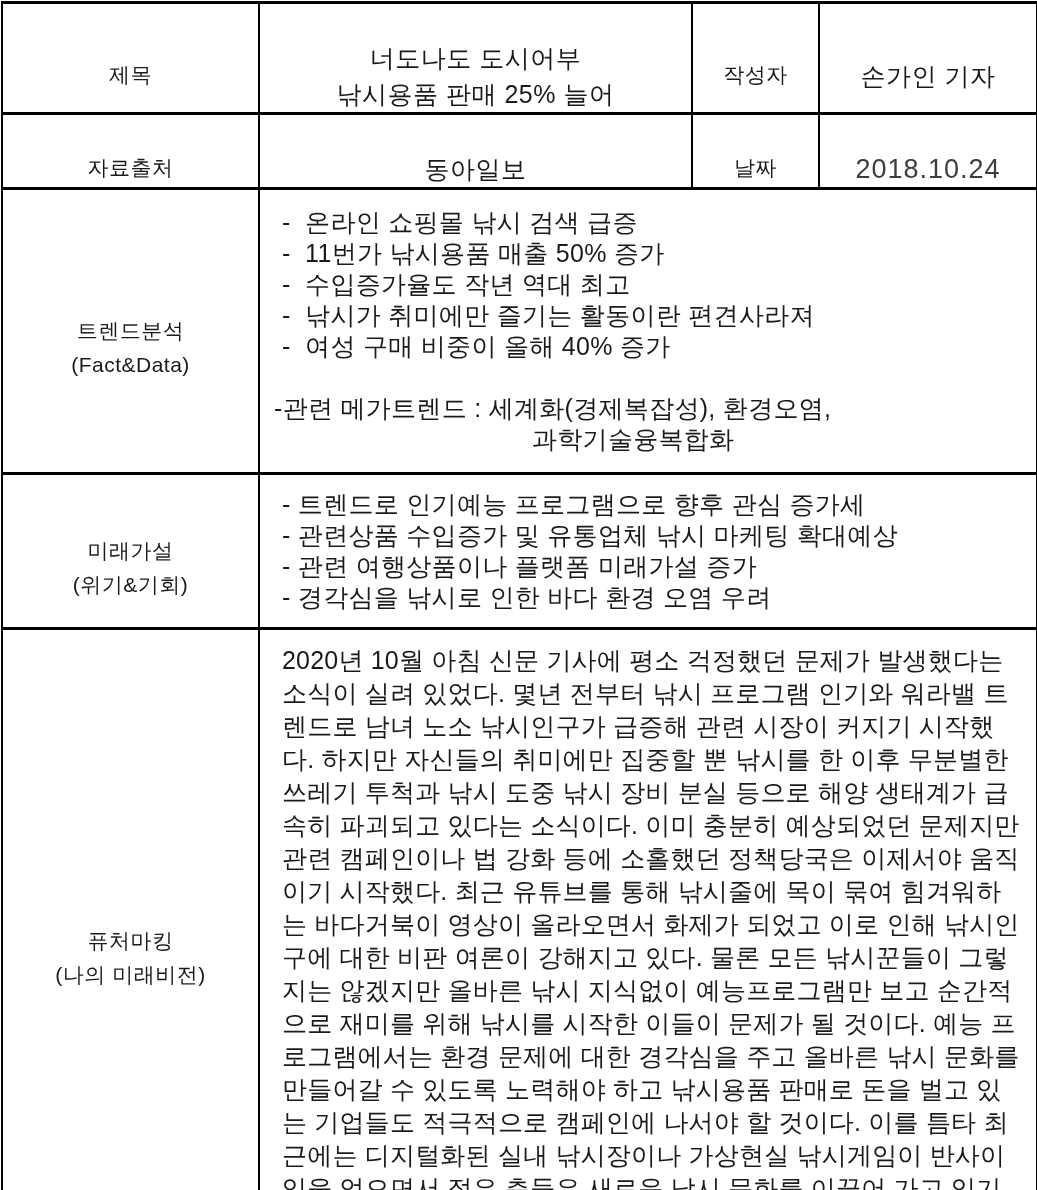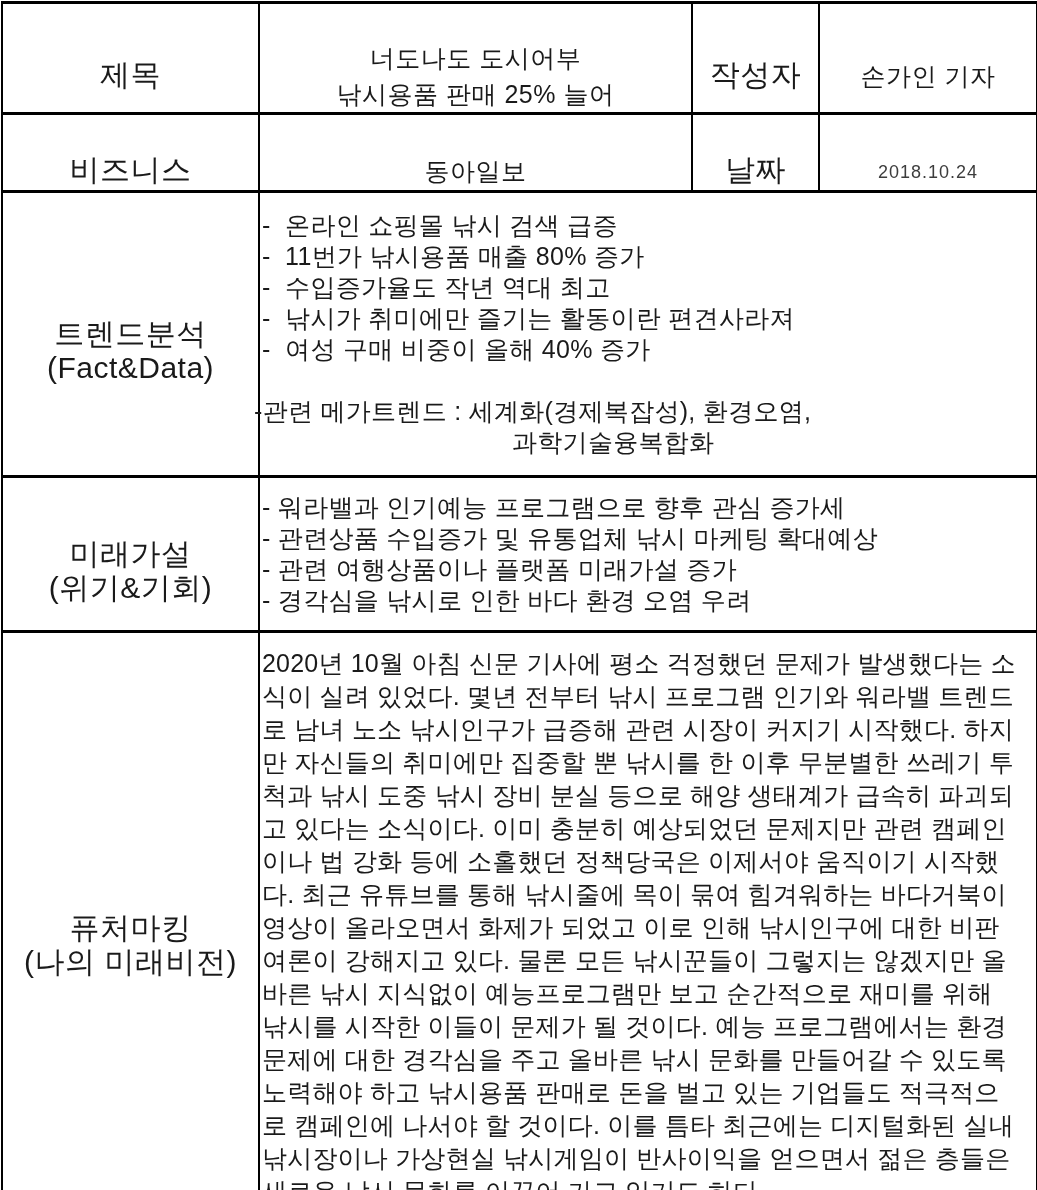--- a/index.html
+++ b/index.html
@@ -30,33 +30,33 @@
     border-bottom: 3px solid #000;
     border-left: 2px solid #000;
     border-right: 2px solid #000;
     padding: 0;
     vertical-align: middle;
     box-sizing: border-box;
   }
   .label-cell {
     text-align: center;
     white-space: pre-line;
-    font-size: 30px;
+    font-size: 21px;
     line-height: 34px;
     letter-spacing: 0.5px;
   }
   .value-center {
     text-align: center;
     white-space: pre-line;
     font-size: 25px;
     line-height: 36px;
     letter-spacing: 0.5px;
   }
   .content-cell {
-    padding: 14px 10px 14px 2px;
+    padding: 14px 10px 14px 22px;
     font-size: 25px;
   }
   .bullet-line {
     line-height: 31px;
     white-space: pre-wrap;
     letter-spacing: 0.3px;
   }
   .trend-gap {
     height: 31px;
   }
@@ -74,21 +74,21 @@
   }
   .body-paragraph {
     font-size: 25px;
     line-height: 33px;
     text-align: left;
     letter-spacing: 0.2px;
     word-break: break-all;
     padding-right: 4px;
   }
   .date-value {
-    font-size: 18px;
+    font-size: 27px;
     letter-spacing: 1px;
     color: #3d3d3d;
   }
 </style>
 </head>
 <body>
 
 <div class="page">
   <table class="sheet">
     <colgroup>
@@ -110,57 +110,57 @@
       <td class="label-cell">
         <span>작성자</span>
       </td>
       <td class="value-center">
         <span>손가인 기자</span>
       </td>
     </tr>
 
     <tr style="height:70px">
       <td class="label-cell">
-        <span>비즈니스</span>
+        <span>자료출처</span>
       </td>
       <td class="value-center">
         <span>동아일보</span>
       </td>
       <td class="label-cell">
         <span>날짜</span>
       </td>
       <td class="value-center">
         <span class="date-value">2018.10.24</span>
       </td>
     </tr>
 
     <tr style="height:285px">
       <td class="label-cell">
         <span>트렌드분석
 (Fact&amp;Data)</span>
       </td>
       <td class="content-cell" colspan="3">
         <div class="bullet-line">-  온라인 쇼핑몰 낚시 검색 급증</div>
-        <div class="bullet-line">-  11번가 낚시용품 매출 80% 증가</div>
+        <div class="bullet-line">-  11번가 낚시용품 매출 50% 증가</div>
         <div class="bullet-line">-  수입증가율도 작년 역대 최고</div>
         <div class="bullet-line">-  낚시가 취미에만 즐기는 활동이란 편견사라져</div>
         <div class="bullet-line">-  여성 구매 비중이 올해 40% 증가</div>
         <div class="trend-gap"></div>
         <div class="mega-line1">-관련 메가트렌드 : 세계화(경제복잡성), 환경오염,</div>
         <div class="mega-line2">과학기술융복합화</div>
       </td>
     </tr>
 
     <tr style="height:153px">
       <td class="label-cell">
         <span>미래가설
 (위기&amp;기회)</span>
       </td>
       <td class="content-cell" colspan="3">
-        <div class="bullet-line">- 워라밸과 인기예능 프로그램으로 향후 관심 증가세</div>
+        <div class="bullet-line">- 트렌드로 인기예능 프로그램으로 향후 관심 증가세</div>
         <div class="bullet-line">- 관련상품 수입증가 및 유통업체 낚시 마케팅 확대예상</div>
         <div class="bullet-line">- 관련 여행상품이나 플랫폼 미래가설 증가</div>
         <div class="bullet-line">- 경각심을 낚시로 인한 바다 환경 오염 우려</div>
       </td>
     </tr>
 
     <tr style="height:583px">
       <td class="label-cell">
         <span>퓨처마킹
 (나의 미래비전)</span>

